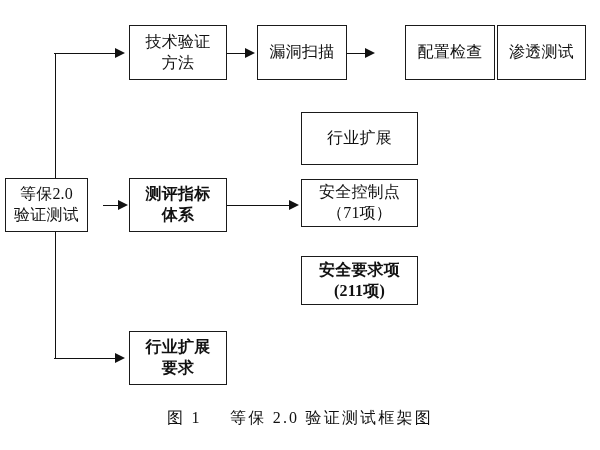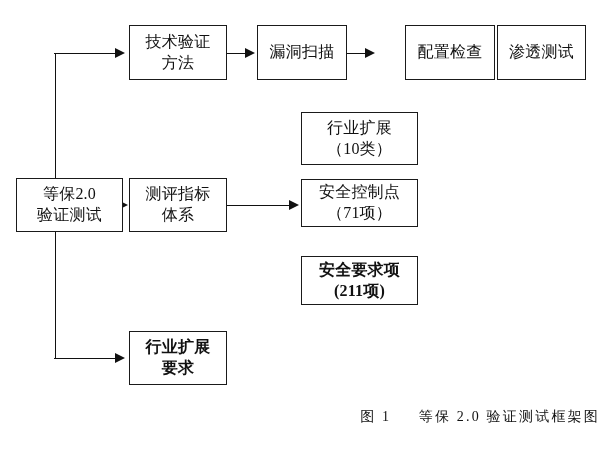--- a/index.html
+++ b/index.html
@@ -54,23 +54,23 @@
     border-bottom: 5px solid transparent;
     border-left: 10px solid #111111;
   }
 
   
   #caption {
     position: absolute;
     left: 0;
     top: 408px;
     width: 600px;
-    text-align: right;
+    text-align: center;
     font-family: "Liberation Serif", "DejaVu Serif", serif;
-    font-size: 14px;
+    font-size: 16px;
     color: #111111;
     letter-spacing: 2.2px;
   }
   #caption .cap-gap { display: inline-block; width: 16px; }
 </style>
 </head>
 <body>
 
 <div id="figure">
 
@@ -91,21 +91,21 @@
 
   <div class="hline" style="left:347px; top:53px; width:20px;"></div>
   <div class="arrowhead" style="left:365px; top:48px;"></div>
 
   <div class="hline" style="left:467px; top:53px; width:20px;"></div>
   <div class="arrowhead" style="left:485px; top:48px;"></div>
 
   <div class="hline" style="left:227px; top:205px; width:64px;"></div>
   <div class="arrowhead" style="left:289px; top:200px;"></div>
 
-  <div class="box" style="left:16px; top:178px; width:107px; height:54px;">
+  <div class="box" style="left:5px; top:178px; width:83px; height:54px;">
     <span class="ln">等保2.0</span>
     <span class="ln2">验证测试</span>
   </div>
 
   <div class="box" style="left:257px; top:25px; width:90px; height:55px;">
     <span class="ln">漏洞扫描</span>
   </div>
 
   <div class="box" style="left:129px; top:25px; width:98px; height:55px;">
     <span class="ln">技术验证</span>
@@ -113,28 +113,27 @@
   </div>
 
   <div class="box" style="left:377px; top:25px; width:90px; height:55px;margin-left:28px;">
     <span class="ln">配置检查</span>
   </div>
 
   <div class="box" style="left:497px; top:25px; width:89px; height:55px;">
     <span class="ln">渗透测试</span>
   </div>
 
-  <div class="box" style="left:129px; top:178px; width:98px; height:54px;">
+  <div class="box" style="left:129px; top:178px; width:98px; height:54px;font-weight:bold;">
     <span class="ln">测评指标</span>
     <span class="ln2">体系</span>
   </div>
 
   <div class="box" style="left:301px; top:112px; width:117px; height:53px;">
     <span class="ln">行业扩展</span>
-    <span class="ln2">（10类）</span>
   </div>
 
   <div class="box" style="left:301px; top:179px; width:117px; height:48px;">
     <span class="ln">安全控制点</span>
     <span class="ln2">（71项）</span>
   </div>
 
   <div class="box" style="left:301px; top:256px; width:117px; height:49px;font-weight:bold;">
     <span class="ln">安全要求项</span>
     <span class="ln2">(211项)</span>

